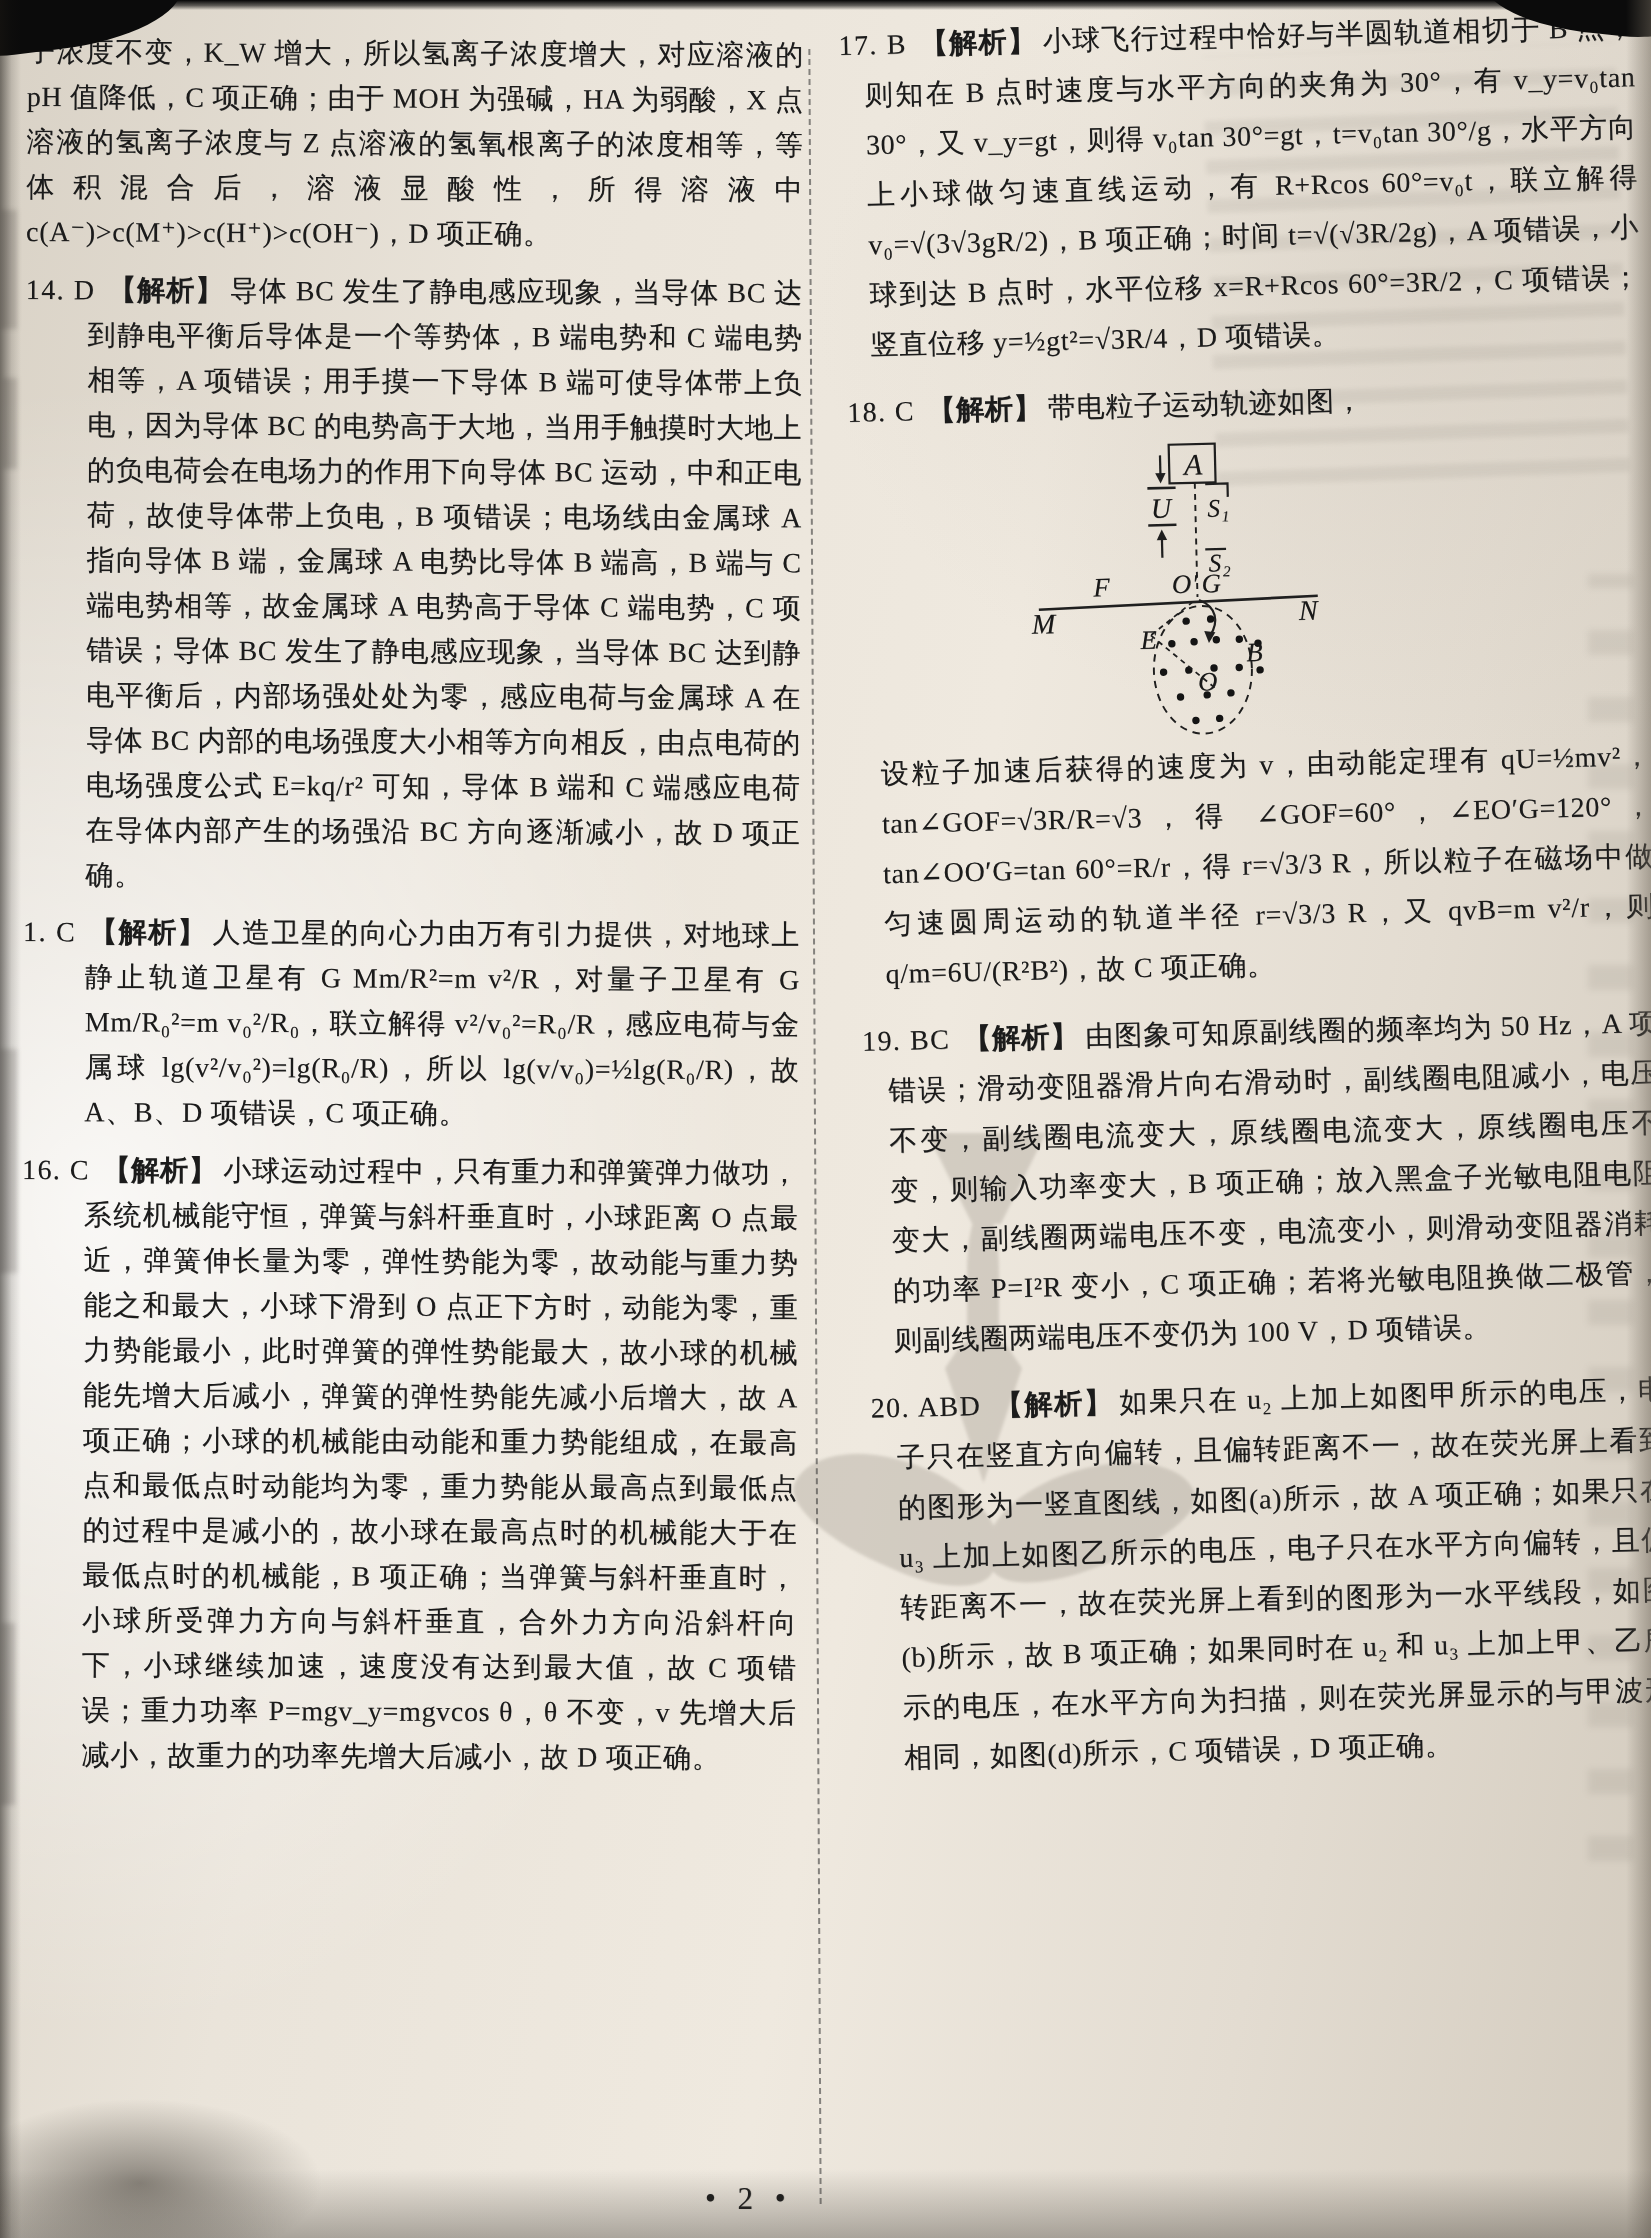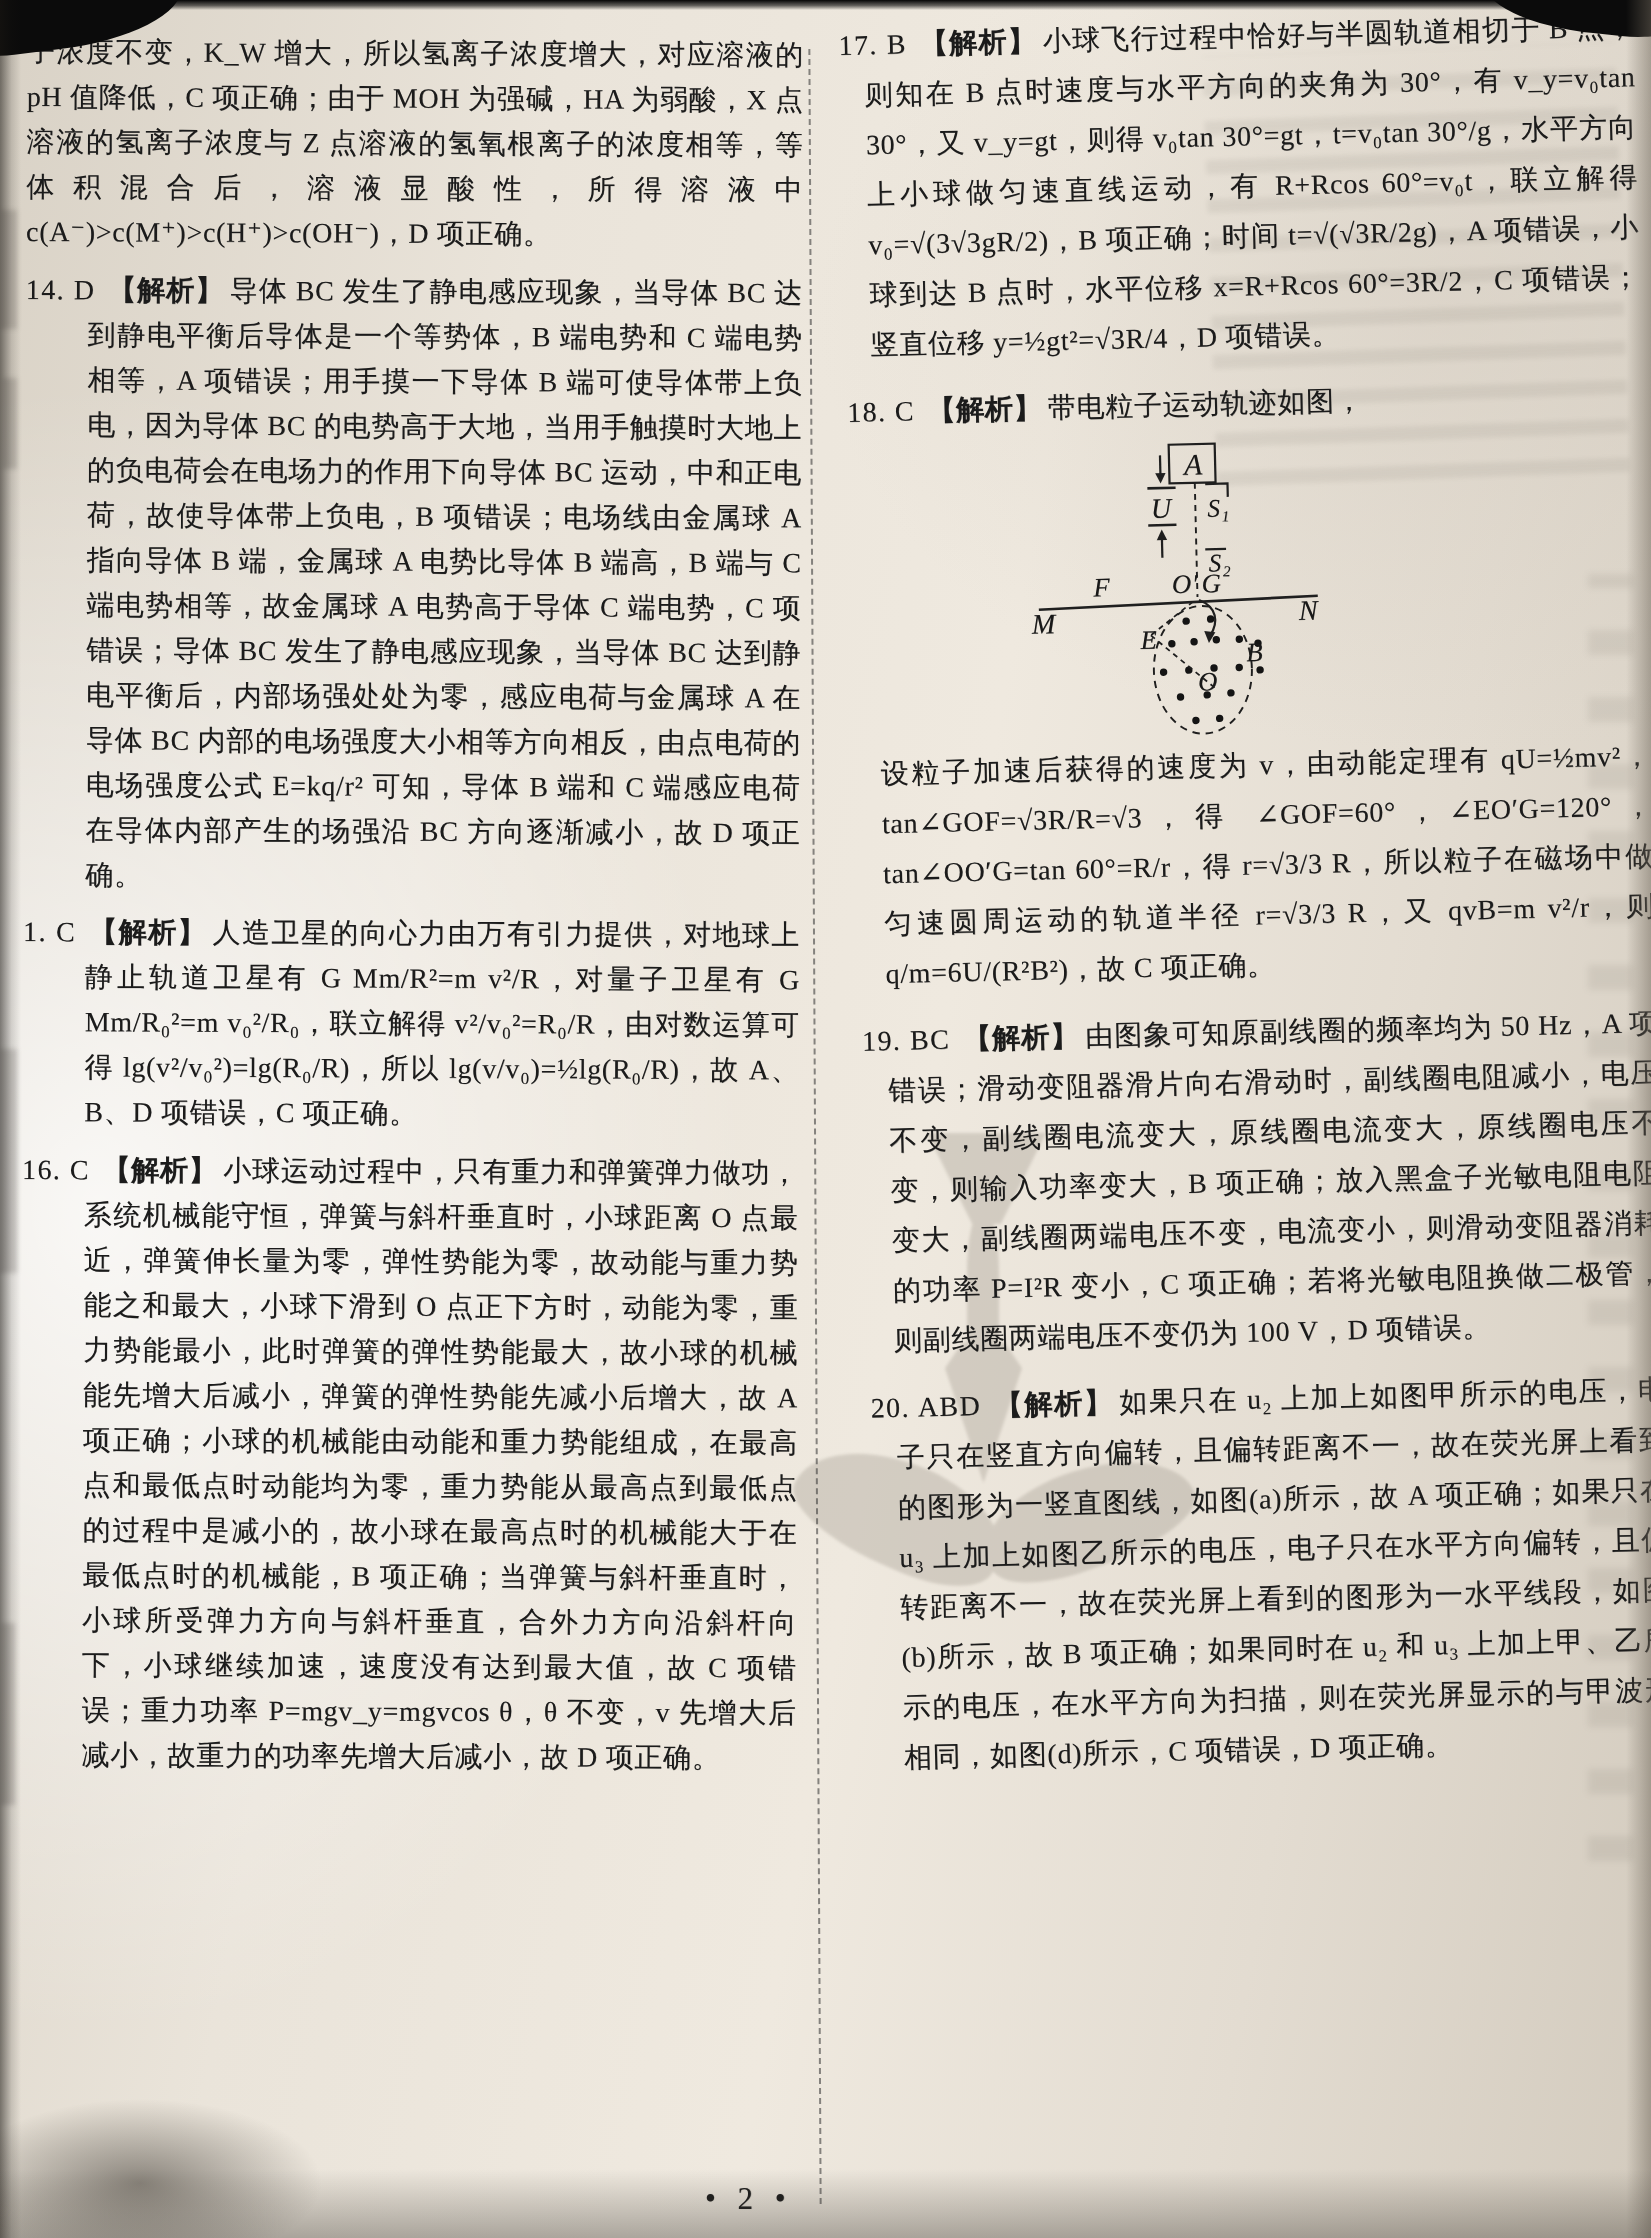--- a/index.html
+++ b/index.html
@@ -93,21 +93,21 @@
   <div class="divider"></div>
 
   <div class="col col-left">
     <div class="item cont">
       <span class="body">子浓度不变，K_W 增大，所以氢离子浓度增大，对应溶液的 pH 值降低，C 项正确；由于 MOH 为强碱，HA 为弱酸，X 点溶液的氢离子浓度与 Z 点溶液的氢氧根离子的浓度相等，等体积混合后，溶液显酸性，所得溶液中 c(A⁻)&gt;c(M⁺)&gt;c(H⁺)&gt;c(OH⁻)，D 项正确。</span>
     </div>
     <div class="item">
       <span class="num">14. D</span><span class="tag">【解析】</span><span class="body">导体 BC 发生了静电感应现象，当导体 BC 达到静电平衡后导体是一个等势体，B 端电势和 C 端电势相等，A 项错误；用手摸一下导体 B 端可使导体带上负电，因为导体 BC 的电势高于大地，当用手触摸时大地上的负电荷会在电场力的作用下向导体 BC 运动，中和正电荷，故使导体带上负电，B 项错误；电场线由金属球 A 指向导体 B 端，金属球 A 电势比导体 B 端高，B 端与 C 端电势相等，故金属球 A 电势高于导体 C 端电势，C 项错误；导体 BC 发生了静电感应现象，当导体 BC 达到静电平衡后，内部场强处处为零，感应电荷与金属球 A 在导体 BC 内部的电场强度大小相等方向相反，由点电荷的电场强度公式 E=kq/r² 可知，导体 B 端和 C 端感应电荷在导体内部产生的场强沿 BC 方向逐渐减小，故 D 项正确。</span>
     </div>
     <div class="item">
-      <span class="num">1. C</span><span class="tag">【解析】</span><span class="body">人造卫星的向心力由万有引力提供，对地球上静止轨道卫星有 G Mm/R²=m v²/R，对量子卫星有 G Mm/R₀²=m v₀²/R₀，联立解得 v²/v₀²=R₀/R，由对数运算可得 lg(v²/v₀²)=lg(R₀/R)，所以 lg(v/v₀)=½lg(R₀/R)，故 A、B、D 项错误，C 项正确。</span>
+      <span class="num">1. C</span><span class="tag">【解析】</span><span class="body">人造卫星的向心力由万有引力提供，对地球上静止轨道卫星有 G Mm/R²=m v²/R，对量子卫星有 G Mm/R₀²=m v₀²/R₀，联立解得 v²/v₀²=R₀/R，感应电荷与金属球 lg(v²/v₀²)=lg(R₀/R)，所以 lg(v/v₀)=½lg(R₀/R)，故 A、B、D 项错误，C 项正确。</span>
     </div>
     <div class="item">
       <span class="num">16. C</span><span class="tag">【解析】</span><span class="body">小球运动过程中，只有重力和弹簧弹力做功，系统机械能守恒，弹簧与斜杆垂直时，小球距离 O 点最近，弹簧伸长量为零，弹性势能为零，故动能与重力势能之和最大，小球下滑到 O 点正下方时，动能为零，重力势能最小，此时弹簧的弹性势能最大，故小球的机械能先增大后减小，弹簧的弹性势能先减小后增大，故 A 项正确；小球的机械能由动能和重力势能组成，在最高点和最低点时动能均为零，重力势能从最高点到最低点的过程中是减小的，故小球在最高点时的机械能大于在最低点时的机械能，B 项正确；当弹簧与斜杆垂直时，小球所受弹力方向与斜杆垂直，合外力方向沿斜杆向下，小球继续加速，速度没有达到最大值，故 C 项错误；重力功率 P=mgv_y=mgvcos θ，θ 不变，v 先增大后减小，故重力的功率先增大后减小，故 D 项正确。</span>
     </div>
   </div>
 
   <div class="col col-right">
     <div class="item">
       <span class="num">17. B</span><span class="tag">【解析】</span><span class="body">小球飞行过程中恰好与半圆轨道相切于 B 点，则知在 B 点时速度与水平方向的夹角为 30°，有 v_y=v₀tan 30°，又 v_y=gt，则得 v₀tan 30°=gt，t=v₀tan 30°/g，水平方向上小球做匀速直线运动，有 R+Rcos 60°=v₀t，联立解得 v₀=√(3√3gR/2)，B 项正确；时间 t=√(√3R/2g)，A 项错误，小球到达 B 点时，水平位移 x=R+Rcos 60°=3R/2，C 项错误；竖直位移 y=½gt²=√3R/4，D 项错误。</span>
     </div>

